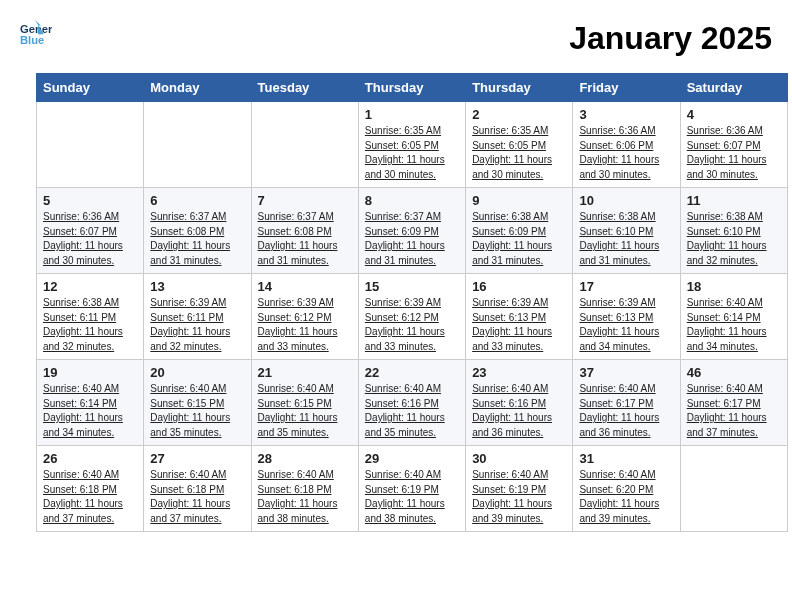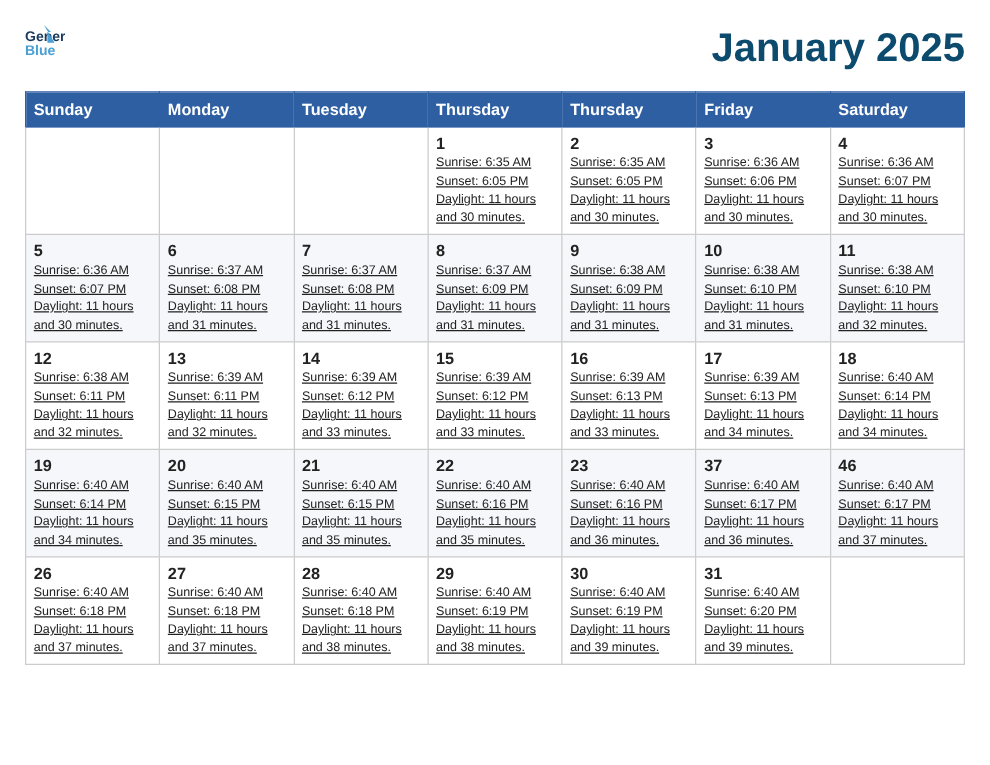--- a/index.html
+++ b/index.html
@@ -24,30 +24,31 @@
     .logo-icon {
       width: 32px;
       height: 28px;
     }
     .title-block {
       text-align: right;
     }
     .title-block h1 {
       font-size: 32px;
       font-weight: bold;
-      color: #0c4a6e;
+      color: #000000;
     }
     .title-block h2 {
       font-size: 16px;
       font-weight: normal;
       color: #333;
     }
     table {
       width: 100%;
       border-collapse: collapse;
+      margin-left: 16px;
     }
     thead tr {
       background-color: #2e5fa3;
     }
     thead th {
       color: #fff;
       font-size: 13px;
       font-weight: bold;
       padding: 6px 6px;
       border: 1px solid #2e5fa3;

